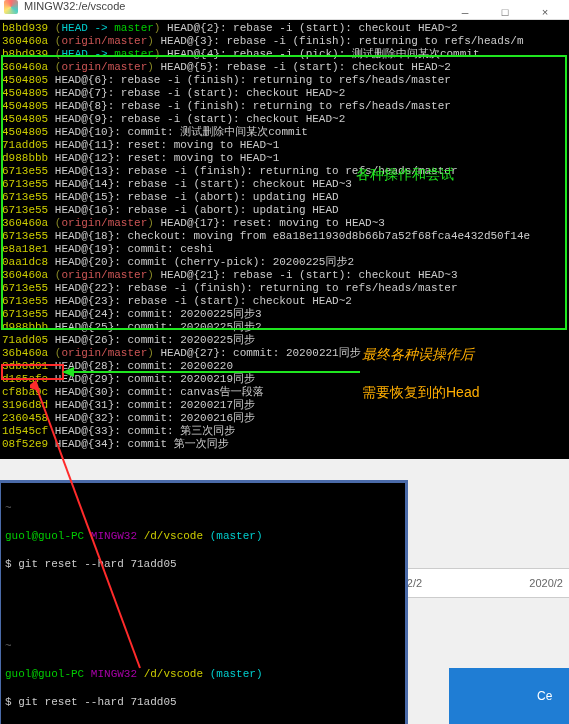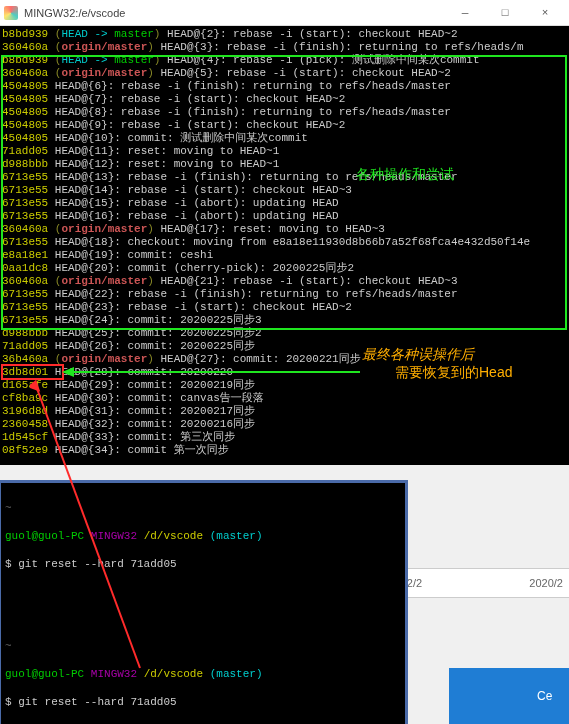--- a/index.html
+++ b/index.html
@@ -7,23 +7,23 @@
   font-family: "Consolas", "Courier New", monospace;
   font-size: 11px;
   background: #f0f0f0;
   width: 569px;
   height: 724px;
   overflow: hidden;
   position: relative;
 }
 .titlebar {
   background: #fff;
-  height: 26px;
+  height: 20px;
   display: flex;
-  align-items: center;
+  align-items: flex-start;
   padding: 0 4px;
   border-bottom: 1px solid #ddd;
 }
 .titlebar-icon {
   width: 14px; height: 14px;
   margin-right: 6px;
   background: conic-gradient(#ff6b6b, #4ecdc4, #ffe66d, #ff6b6b);
   border-radius: 2px;
 }
 .titlebar-title { flex: 1; font-family: "Segoe UI", sans-serif; font-size: 11px; color: #444; }
@@ -55,21 +55,21 @@
   border: 2px solid #ff2b2b;
   position: absolute;
   left: 1px; top: 364px;
   width: 63px; height: 16px;
   pointer-events: none;
 }
 .hash-yellow { color: #cccc00; }
 .hash-brown { color: #878726; }
 .paren-cyan { color: #00cccc; }
 .text-green { color: #00cc00; }
-.text-red { color: #cc5555; font-weight: bold; }
+.text-red { color: #cc5555; }
 .anno-green { color: #1fe61f; font-family: "Microsoft YaHei", sans-serif; font-size: 14px; position: absolute; text-align: center; }
 .anno-orange { color: #ffae00; font-family: "Microsoft YaHei", sans-serif; font-size: 14px; position: absolute; }
 .arrow-line {
   position: absolute;
   pointer-events: none;
 }
 .lower-window {
   position: absolute;
   left: -2px; top: 480px;
   width: 410px;
@@ -134,21 +134,21 @@
     <div class="win-btn">—</div>
     <div class="win-btn">□</div>
     <div class="win-btn">×</div>
   </div>
 </div>
 
 <div class="terminal" id="term"><div><span class="hash-yellow">b8bd939</span> <span class="hash-brown">(</span><span class="paren-cyan">HEAD -&gt; </span><span class="text-green">master</span><span class="hash-brown">)</span> HEAD@{2}: rebase -i (start): checkout HEAD~2</div><div><span class="hash-yellow">360460a</span> <span class="hash-brown">(</span><span class="text-red">origin/master</span><span class="hash-brown">)</span> HEAD@{3}: rebase -i (finish): returning to refs/heads/m</div><div><span class="hash-yellow">b8bd939</span> <span class="hash-brown">(</span><span class="paren-cyan">HEAD -&gt; </span><span class="text-green">master</span><span class="hash-brown">)</span> HEAD@{4}: rebase -i (pick): 测试删除中间某次commit</div><div><span class="hash-yellow">360460a</span> <span class="hash-brown">(</span><span class="text-red">origin/master</span><span class="hash-brown">)</span> HEAD@{5}: rebase -i (start): checkout HEAD~2</div><div><span class="hash-yellow">4504805</span> HEAD@{6}: rebase -i (finish): returning to refs/heads/master</div><div><span class="hash-yellow">4504805</span> HEAD@{7}: rebase -i (start): checkout HEAD~2</div><div><span class="hash-yellow">4504805</span> HEAD@{8}: rebase -i (finish): returning to refs/heads/master</div><div><span class="hash-yellow">4504805</span> HEAD@{9}: rebase -i (start): checkout HEAD~2</div><div><span class="hash-yellow">4504805</span> HEAD@{10}: commit: 测试删除中间某次commit</div><div><span class="hash-yellow">71add05</span> HEAD@{11}: reset: moving to HEAD~1</div><div><span class="hash-yellow">d988bbb</span> HEAD@{12}: reset: moving to HEAD~1</div><div><span class="hash-yellow">6713e55</span> HEAD@{13}: rebase -i (finish): returning to refs/heads/master</div><div><span class="hash-yellow">6713e55</span> HEAD@{14}: rebase -i (start): checkout HEAD~3</div><div><span class="hash-yellow">6713e55</span> HEAD@{15}: rebase -i (abort): updating HEAD</div><div><span class="hash-yellow">6713e55</span> HEAD@{16}: rebase -i (abort): updating HEAD</div><div><span class="hash-yellow">360460a</span> <span class="hash-brown">(</span><span class="text-red">origin/master</span><span class="hash-brown">)</span> HEAD@{17}: reset: moving to HEAD~3</div><div><span class="hash-yellow">6713e55</span> HEAD@{18}: checkout: moving from e8a18e11930d8b66b7a52f68fca4e432d50f14e</div><div><span class="hash-yellow">e8a18e1</span> HEAD@{19}: commit: ceshi</div><div><span class="hash-yellow">0aa1dc8</span> HEAD@{20}: commit (cherry-pick): 20200225同步2</div><div><span class="hash-yellow">360460a</span> <span class="hash-brown">(</span><span class="text-red">origin/master</span><span class="hash-brown">)</span> HEAD@{21}: rebase -i (start): checkout HEAD~3</div><div><span class="hash-yellow">6713e55</span> HEAD@{22}: rebase -i (finish): returning to refs/heads/master</div><div><span class="hash-yellow">6713e55</span> HEAD@{23}: rebase -i (start): checkout HEAD~2</div><div><span class="hash-yellow">6713e55</span> HEAD@{24}: commit: 20200225同步3</div><div><span class="hash-yellow">d988bbb</span> HEAD@{25}: commit: 20200225同步2</div><div><span class="hash-yellow">71add05</span> HEAD@{26}: commit: 20200225同步</div><div><span class="hash-yellow">36b460a</span> <span class="hash-brown">(</span><span class="text-red">origin/master</span><span class="hash-brown">)</span> HEAD@{27}: commit: 20200221同步</div><div><span class="hash-yellow">3db8d01</span> HEAD@{28}: commit: 20200220</div><div><span class="hash-yellow">d165afe</span> HEAD@{29}: commit: 20200219同步</div><div><span class="hash-yellow">cf8ba9c</span> HEAD@{30}: commit: canvas告一段落</div><div><span class="hash-yellow">3196d8d</span> HEAD@{31}: commit: 20200217同步</div><div><span class="hash-yellow">2360458</span> HEAD@{32}: commit: 20200216同步</div><div><span class="hash-yellow">1d545cf</span> HEAD@{33}: commit: 第三次同步</div><div><span class="hash-yellow">08f52e9</span> HEAD@{34}: commit 第一次同步</div></div>
 
 <div class="anno-green" style="left:356px; top:166px;">各种操作和尝试</div>
 <div class="anno-orange" style="left:362px; top:346px;font-style:italic;">最终各种误操作后</div>
-<div class="anno-orange" style="left:362px; top:364px;margin-left:33px;">需要恢复到的Head</div>
+<div class="anno-orange" style="left:362px; top:384px;">需要恢复到的Head</div>
 
 <div class="box-green"></div>
 <div class="box-red"></div>
 
 <svg class="arrow-line" style="left:62px; top:366px;" width="300" height="18">
   <line x1="298" y1="6" x2="6" y2="6" stroke="#1fe61f" stroke-width="2"></line>
   <polygon points="0,6 12,1 12,11" fill="#1fe61f"></polygon>
 </svg>
 
 <div class="explorer-strip">

